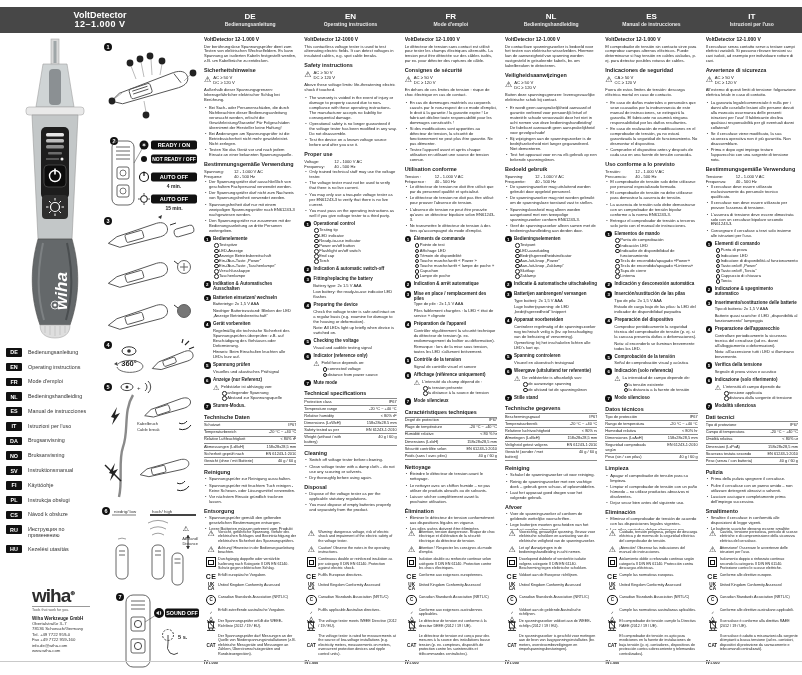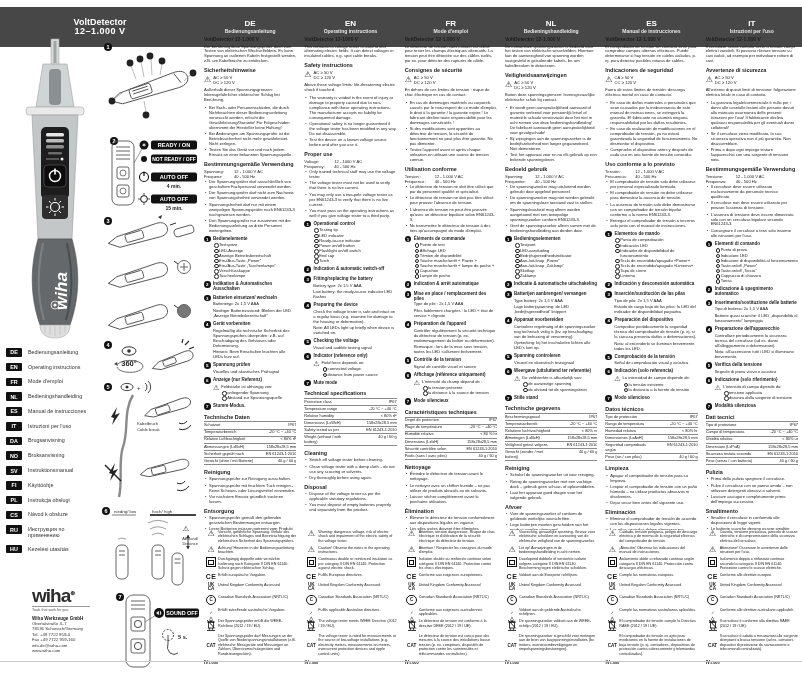--- a/index.html
+++ b/index.html
@@ -1,19 +1,19 @@
 <!DOCTYPE html>
 <html><head>
 <meta charset="utf-8">
 <style>
   html,body{margin:0;padding:0;background:#e9e9e9;}
   .page{position:relative;width:802px;height:675px;background:#fff;overflow:hidden;
         font-family:"Liberation Sans",sans-serif;color:#1c1c1c;}
   
-  .hbar{position:absolute;left:0;top:7px;width:802px;height:40px;background:#474747;color:#fff;display:flex;}
+  .hbar{position:absolute;left:0;top:7px;width:802px;height:26px;background:#474747;color:#fff;display:flex;}
   .hleft{width:200px;display:flex;flex-direction:column;align-items:center;justify-content:center;line-height:1.05;}
   .hprod{font-size:9px;font-weight:bold;}
   .hrange{font-size:9px;font-weight:bold;letter-spacing:.5px;}
   .hcols{flex:1;display:flex;}
   .hcol{width:100.33px;display:flex;flex-direction:column;align-items:center;justify-content:center;line-height:1.1;}
   .hcode{font-size:8px;font-weight:bold;}
   .hsub{font-size:5px;font-weight:bold;color:#e8e8e8;}
   
   .sidebar{position:absolute;left:0;top:33px;width:200px;height:642px;}
   .fig{position:absolute;}

